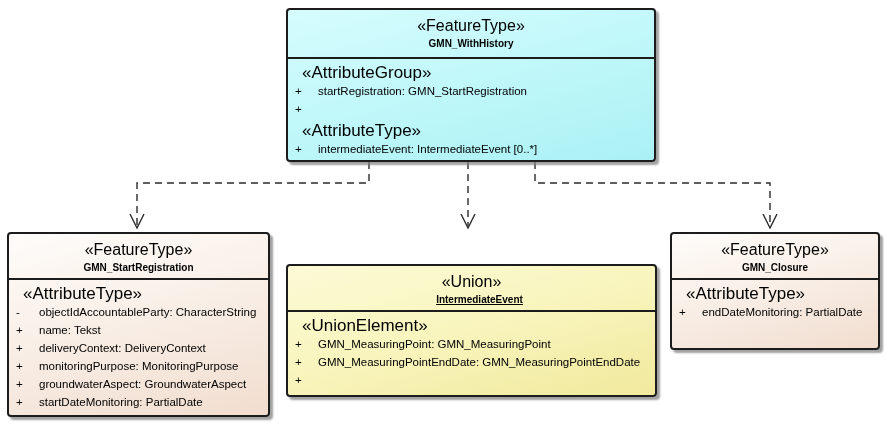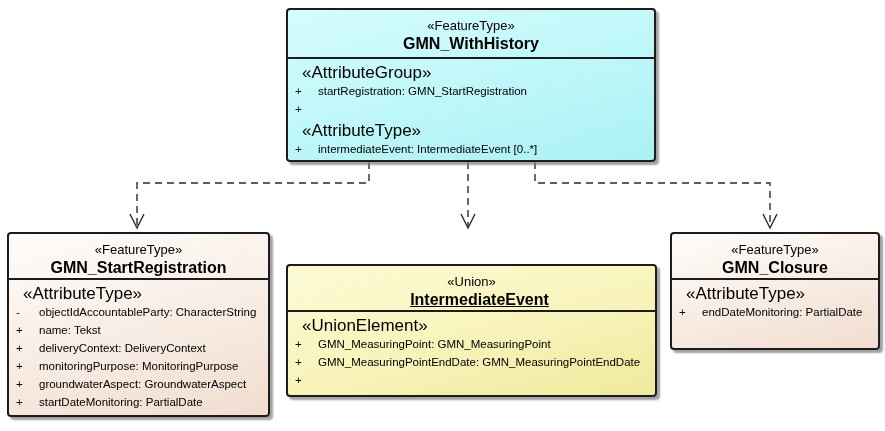--- a/index.html
+++ b/index.html
@@ -21,26 +21,26 @@
   }
   .fill-cyan  {background:linear-gradient(165deg,#d6fcfe 0%,#c2f8fa 45%,#aaf1f4 100%);}
   .fill-peach {background:linear-gradient(165deg,#fefcfa 0%,#f9efe7 45%,#f1ddcf 100%);}
   .fill-yellow{background:linear-gradient(165deg,#fcfad6 0%,#f9f5bf 45%,#f1e99d 100%);margin-top:32px;}
   .uml-head{
     border-bottom:2px solid #1c1c1c;
     text-align:center;
     box-sizing:border-box;
   }
   .head-stereo{
-    font-size:13px;
+    font-size:16px;
     padding-top:7px;
     line-height:17px;
   }
   .head-name{
-    font-size:16px;
+    font-size:10px;
     font-weight:bold;
     line-height:19px;
   }
   .head-name.underline{text-decoration:underline;padding-left:16px;}
   .uml-body{padding-top:5px;}
   .sec-stereo{
     font-size:17px;
     line-height:18px;
     padding-left:14px;
     white-space:nowrap;

